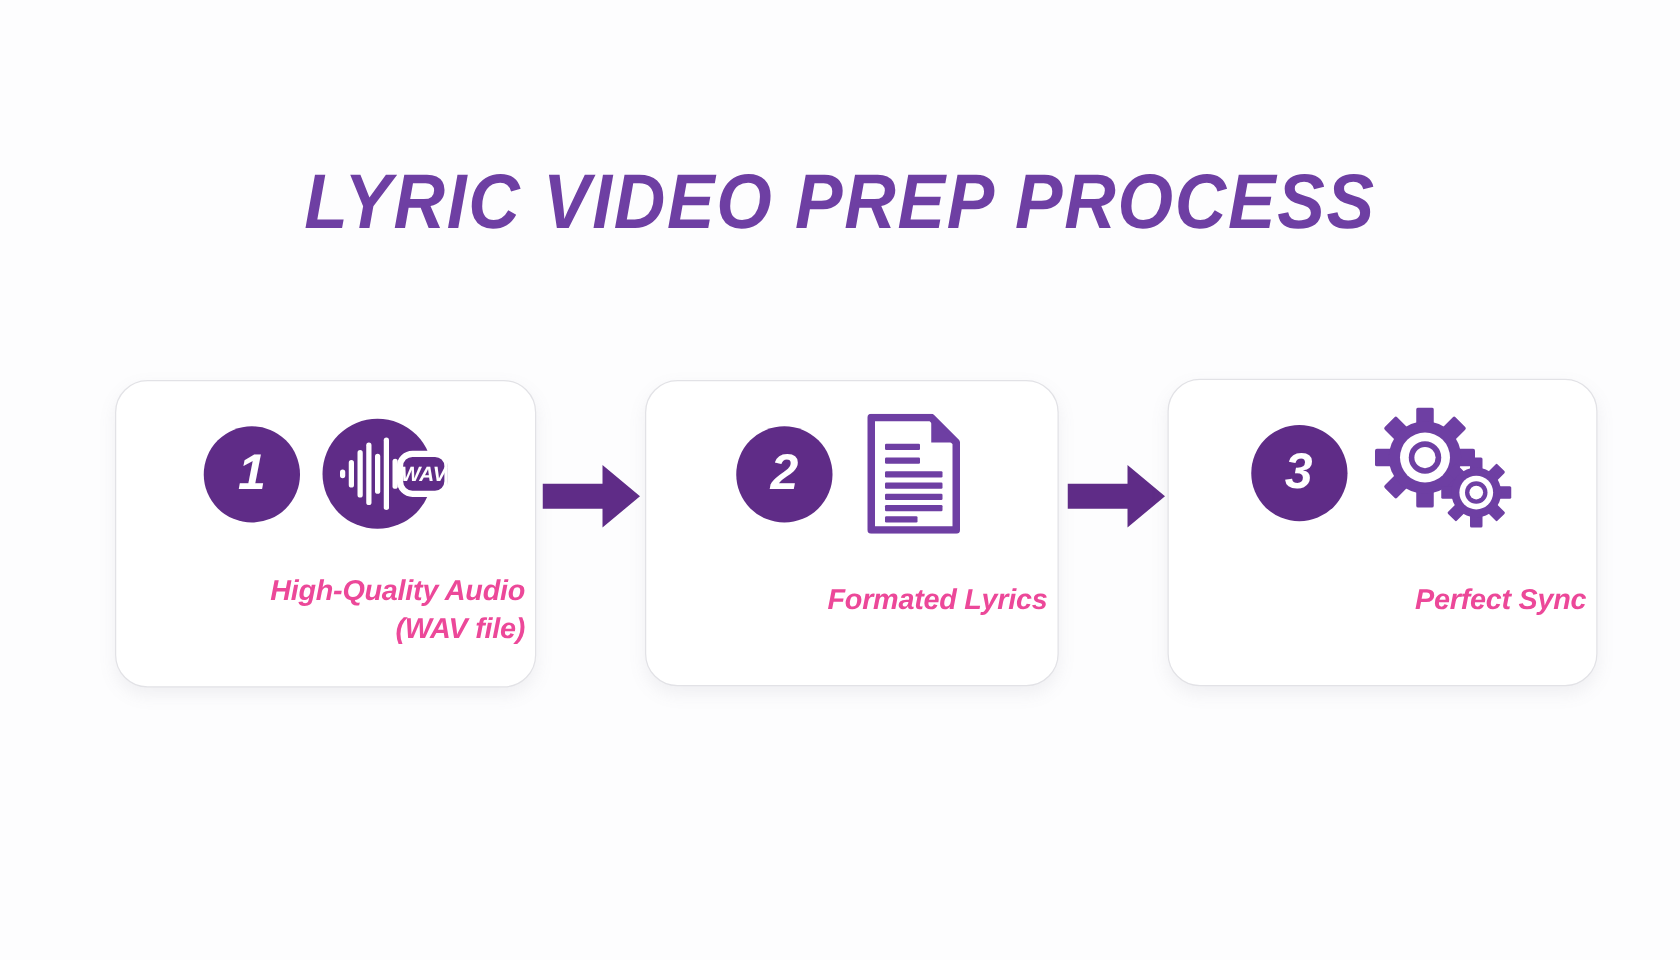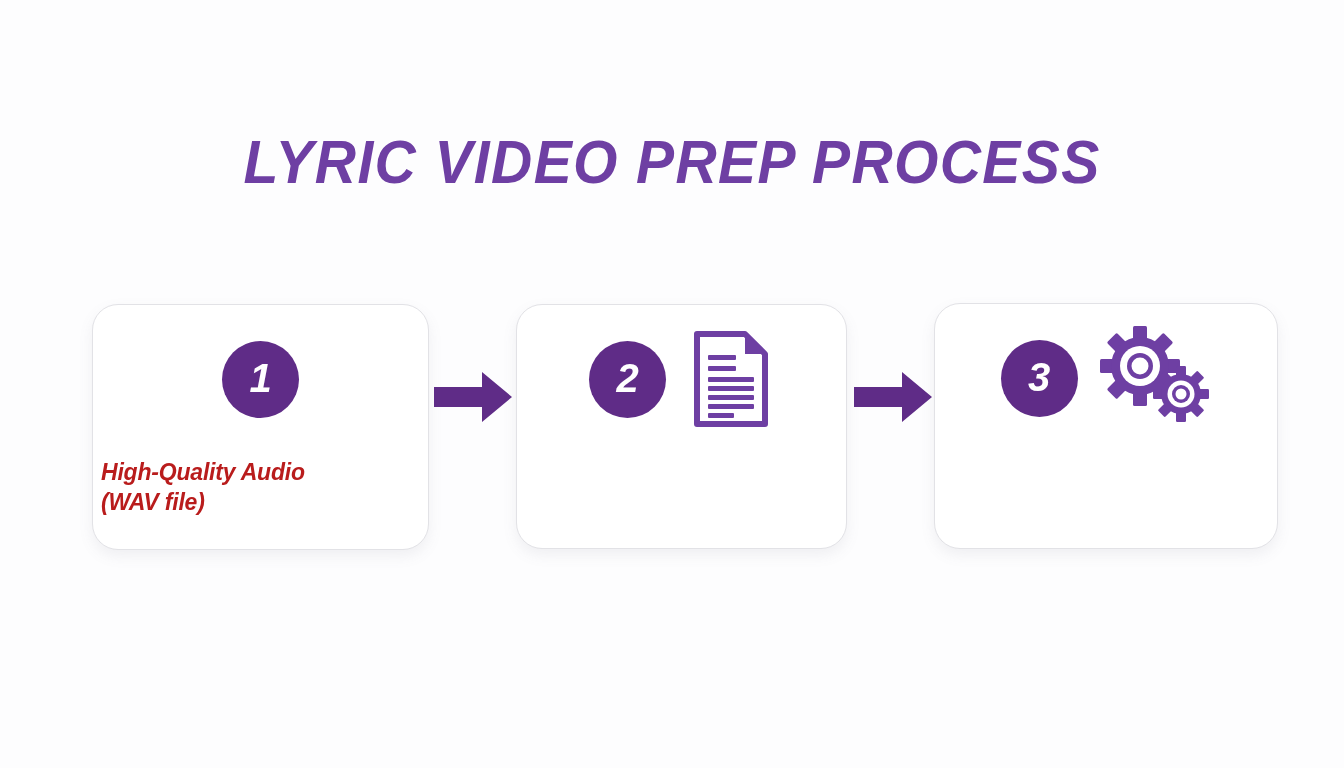--- a/index.html
+++ b/index.html
@@ -93,24 +93,24 @@
     flex: none;
   }
   #card-2 .icon-slot { width: 86px; height: 104px; }
   #card-3 .icon-slot { width: 116px; height: 104px; }
 
   .card-label {
     position: absolute;
     left: 8px;
     right: 8px;
     top: 152px;
-    text-align: left;
+    text-align: right;
     font-size: 23px;
     font-weight: bold;
-    color: #b91c1c;
+    color: #ec4899;
     line-height: 1.32;
     white-space: pre-line;
     letter-spacing: -0.2px;
   }
   #card-2 .card-label { top: 159px; }
   #card-3 .card-label { top: 160px; }
 
   
   .arrow {
     position: absolute;
@@ -123,20 +123,36 @@
 </head>
 <body>
 
 <div id="slide">
 
   <div class="title">LYRIC VIDEO PREP PROCESS</div>
 
   <div class="card" id="card-1">
     <div class="card-top">
       <div class="step-circle">1</div>
+      <div class="icon-slot">
+        <svg viewBox="0 0 104 104" width="104" height="104" aria-hidden="true">
+          <circle cx="48" cy="52" r="44" fill="#5f2c87"></circle>
+          <g fill="#ffffff">
+            <rect x="18" y="48.5" width="4.2" height="7" rx="2.1"></rect>
+            <rect x="25" y="41" width="4.2" height="22" rx="2.1"></rect>
+            <rect x="32" y="33" width="4.2" height="38" rx="2.1"></rect>
+            <rect x="39" y="27" width="4.2" height="50" rx="2.1"></rect>
+            <rect x="46" y="36" width="4.2" height="32" rx="2.1"></rect>
+            <rect x="53" y="23" width="4.2" height="58" rx="2.1"></rect>
+            <rect x="60" y="40" width="4.2" height="24" rx="2.1"></rect>
+          </g>
+          <rect x="66" y="36" width="38" height="32" rx="10" ry="10" fill="#5f2c87" stroke="#ffffff" stroke-width="5"></rect>
+          <text x="85" y="58" font-family="Liberation Sans, sans-serif" font-size="16.5" font-weight="bold" fill="#ffffff" text-anchor="middle">WAV</text>
+        </svg>
+      </div>
     </div>
     <div class="card-label">High-Quality Audio
 (WAV file)</div>
   </div>
 
   <div class="arrow" id="arrow-1">
     <svg viewBox="0 0 78 54" width="78" height="54" aria-hidden="true">
       <path d="M0,17 L48,17 L48,2 L78,27 L48,52 L48,37 L0,37 Z" fill="#5f2c87"></path>
     </svg>
   </div>
@@ -153,20 +169,21 @@
             <rect x="17" y="35" width="28" height="5" rx="1"></rect>
             <rect x="17" y="46" width="46" height="5" rx="1"></rect>
             <rect x="17" y="55" width="46" height="5" rx="1"></rect>
             <rect x="17" y="64" width="46" height="5" rx="1"></rect>
             <rect x="17" y="73" width="46" height="5" rx="1"></rect>
             <rect x="17" y="82" width="26" height="5" rx="1"></rect>
           </g>
         </svg>
       </div>
     </div>
+    <div class="card-label">Formated Lyrics</div>
   </div>
 
   <div class="arrow" id="arrow-2">
     <svg viewBox="0 0 78 54" width="78" height="54" aria-hidden="true">
       <path d="M0,17 L48,17 L48,2 L78,27 L48,52 L48,37 L0,37 Z" fill="#5f2c87"></path>
     </svg>
   </div>
 
   <div class="card" id="card-3">
     <div class="card-top">
@@ -207,15 +224,16 @@
               </g>
               <circle cx="0" cy="0" r="20"></circle>
             </g>
             <circle cx="0" cy="0" r="13.5" fill="#ffffff"></circle>
             <circle cx="0" cy="0" r="9" fill="#6e3fa3"></circle>
             <circle cx="0" cy="0" r="5.5" fill="#ffffff"></circle>
           </g>
         </svg>
       </div>
     </div>
+    <div class="card-label">Perfect Sync</div>
   </div>
 
 </div>
 
 </body></html>

